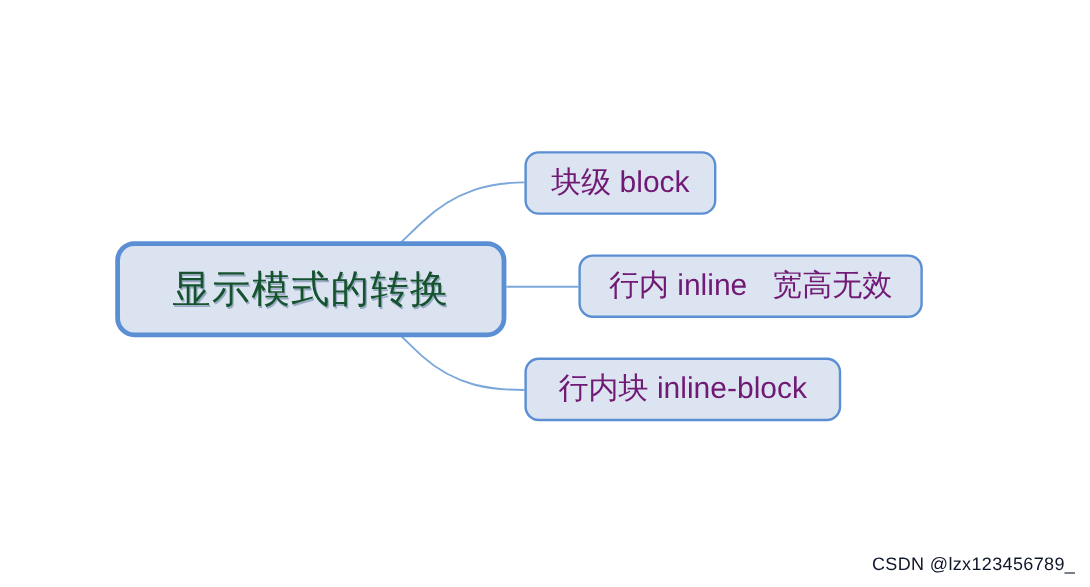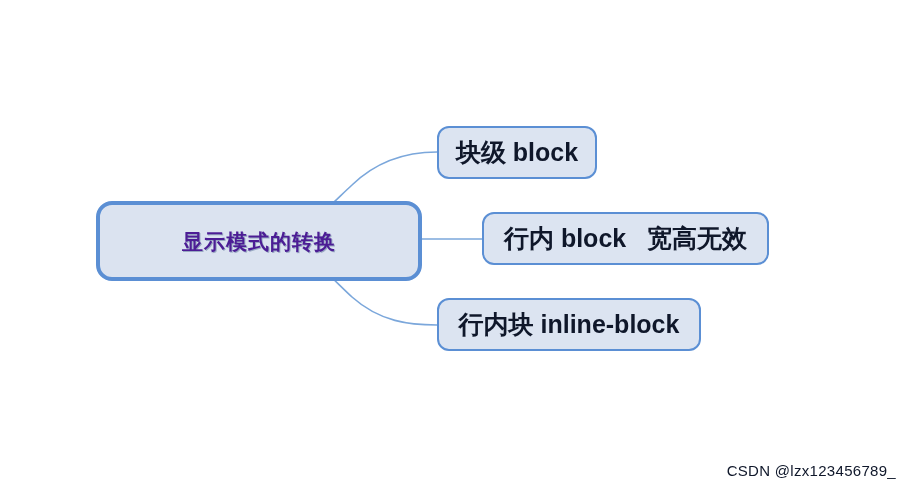--- a/index.html
+++ b/index.html
@@ -52,31 +52,31 @@
     left: 96px;
     top: 201px;
     width: 326px;
     height: 80px;
     border-width: 4px;
     border-radius: 16px;
     background: #dbe3f0;
     border-color: #5b8fd4;
   }
   #node-root .node-label {
-    color: #4c1d95;
-    font-size: 21px;
-    font-weight: bold;
+    color: #14532d;
+    font-size: 32px;
+    font-weight: normal;
     letter-spacing: 1px;
     text-shadow: 1px 1px 0 rgba(30, 60, 110, 0.35);
   }
   
   .child .node-label {
-    color: #0f172a;
+    color: #701a75;
     font-size: 25px;
-    font-weight: bold;
+    font-weight: normal;
   }
   #node-block {
     left: 437px;
     top: 126px;
     width: 160px;
     height: 53px;
   }
   #node-inline {
     left: 482px;
     top: 212px;
@@ -114,21 +114,21 @@
 
   <div class="node" id="node-root">
     <span class="node-label">显示模式的转换</span>
   </div>
 
   <div class="node child" id="node-block">
     <span class="node-label">块级 block</span>
   </div>
 
   <div class="node child" id="node-inline">
-    <span class="node-label">行内 block   宽高无效</span>
+    <span class="node-label">行内 inline   宽高无效</span>
   </div>
 
   <div class="node child" id="node-inline-block">
     <span class="node-label">行内块 inline-block</span>
   </div>
 
   <div id="watermark">CSDN @lzx123456789_</div>
 
 </div>
 

